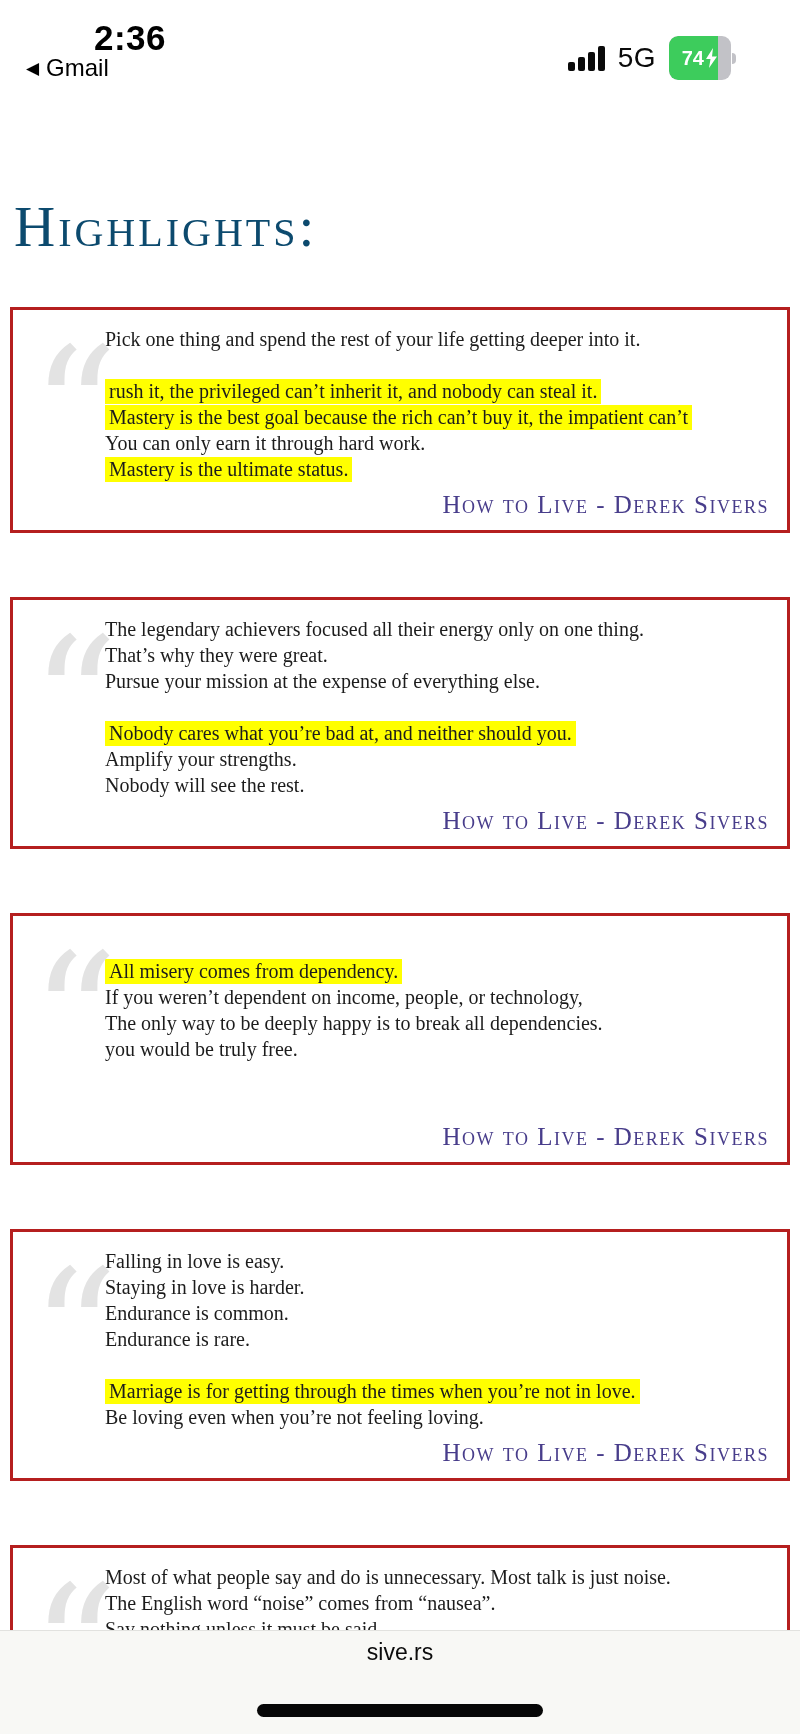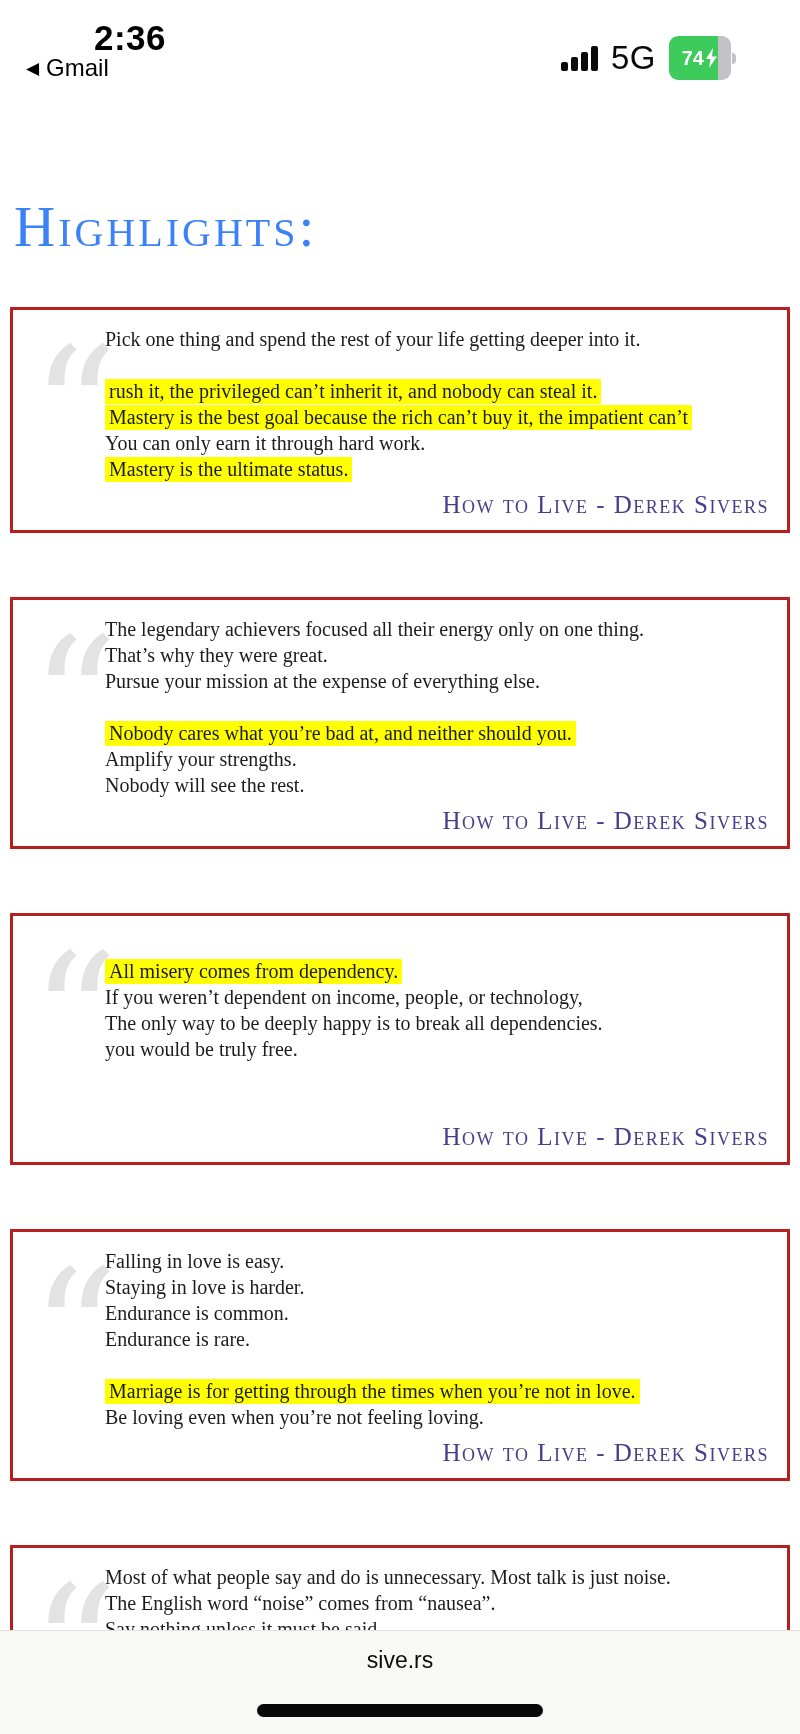--- a/index.html
+++ b/index.html
@@ -9,42 +9,42 @@
   
   .statusbar { position: relative; height: 88px; background: #ffffff; font-family: "Liberation Sans", sans-serif; }
   .time { position: absolute; left: 94px; top: 18px; font-size: 35px; font-weight: 700; letter-spacing: 0.5px; color: #000; }
   .back-btn { position: absolute; left: 26px; top: 54px; font-size: 24px; color: #000; cursor: pointer; display: flex; align-items: center; gap: 7px; }
   .back-tri { font-size: 17px; line-height: 1; }
   .sb-right { position: absolute; right: 64px; top: 36px; display: flex; align-items: center; gap: 13px; }
   .signal { display: flex; align-items: flex-end; gap: 3px; height: 25px; }
   .signal i { display: block; width: 7px; background: #0a0a0a; border-radius: 2px; }
   .signal i:nth-child(1){ height: 9px; } .signal i:nth-child(2){ height: 14px; }
   .signal i:nth-child(3){ height: 19px; } .signal i:nth-child(4){ height: 25px; }
-  .network { font-size: 33px; color: #0a0a0a; letter-spacing: 0.5px; }
+  .network { font-size: 28px; color: #0a0a0a; letter-spacing: 0.5px; }
   .battery { position: relative; display: flex; align-items: center; }
   .battery-body { width: 62px; height: 44px; border-radius: 9px; background: #c2c2c7; overflow: hidden; position: relative; }
   .battery-fill { position: absolute; left: 0; top: 0; bottom: 0; width: 49px; border-radius: 9px 0 0 9px; display: flex; align-items: center; justify-content: flex-end; color: #fff; font-size: 20px; font-weight: 700; }
   .battery-fill svg { margin-left: 1px; }
   .battery-cap { width: 4px; height: 11px; background: #c2c2c7; border-radius: 0 4px 4px 0; margin-left: 1px; }
 
   
-  .page-heading { margin: 110px 0 52px 14px; font-size: 57px; line-height: 1; font-variant: small-caps; letter-spacing: 3px; font-weight: 500; color: #3b82f6; }
+  .page-heading { margin: 110px 0 52px 14px; font-size: 57px; line-height: 1; font-variant: small-caps; letter-spacing: 3px; font-weight: 500; color: #0c4a6e; }
 
   
   .quotes { padding: 0 10px; }
   .quote-box { position: relative; border: 3px solid var(--border-red); margin-bottom: 64px; padding: 16px 18px 12px 18px; background: #fff; }
   .quote-mark { position: absolute; top: 16px; left: 18px; font-size: 170px; line-height: 1; color: var(--mark-gray); font-family: "DejaVu Serif", serif; pointer-events: none; }
   .quote-content { margin-left: 74px; font-size: 20px; line-height: 26px; }
   .qline { height: 26px; white-space: nowrap; }
   .hl { background: var(--hl-yellow); padding: 1px 4px 2px 4px; }
   .attr { text-align: right; margin-top: 10px; font-size: 25px; line-height: 26px; font-variant: small-caps; letter-spacing: 1.5px; color: var(--attr-purple); text-decoration: none; display: block; }
 
   
   .bottombar { position: absolute; left: 0; right: 0; bottom: 0; height: 104px; background: #f8f8f5; border-top: 1px solid #e2e2df; z-index: 10; font-family: "Liberation Sans", sans-serif; }
-  .url { text-align: center; margin-top: 16px; font-size: 23px; color: #0c0c0c; }
+  .url { text-align: center; margin-top: 8px; font-size: 23px; color: #0c0c0c; }
   .home-indicator { position: absolute; left: 50%; transform: translateX(-50%); bottom: 17px; width: 286px; height: 13px; border-radius: 7px; background: #070707; }
 </style>
 </head>
 <body>
 
 <div class="statusbar">
   <div class="time">2:36</div>
   <div class="back-btn">
     <span class="back-tri">◀</span>
     <span>Gmail</span>

